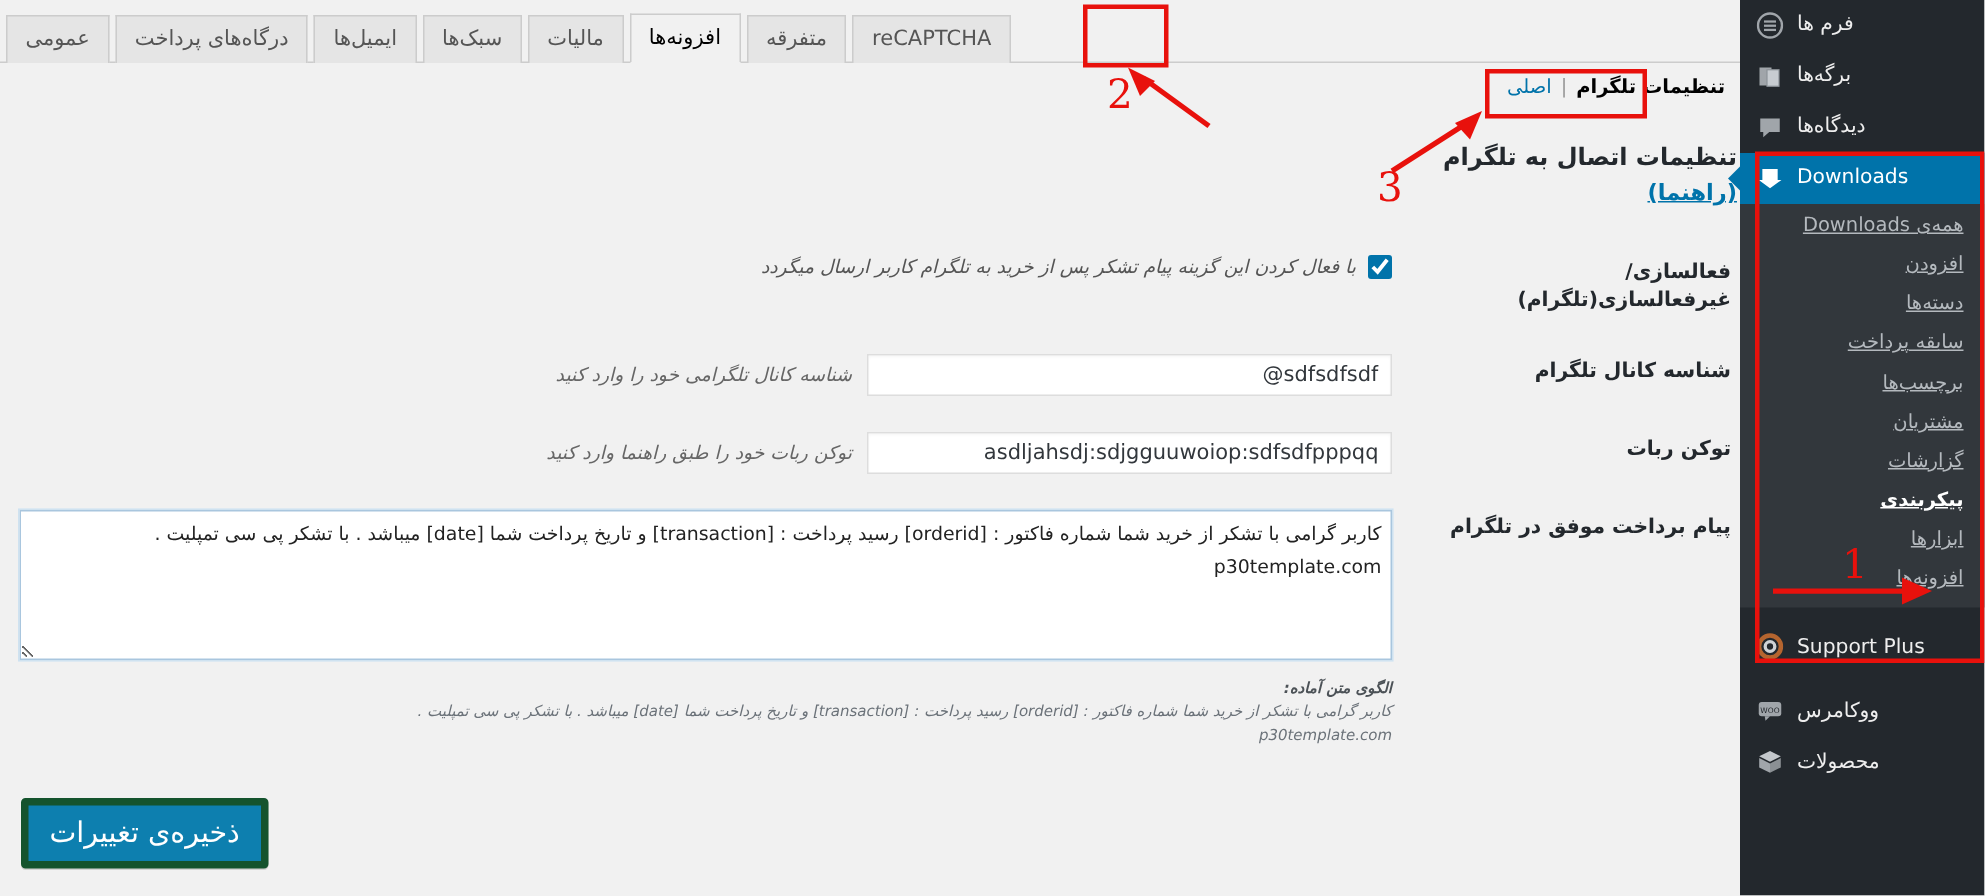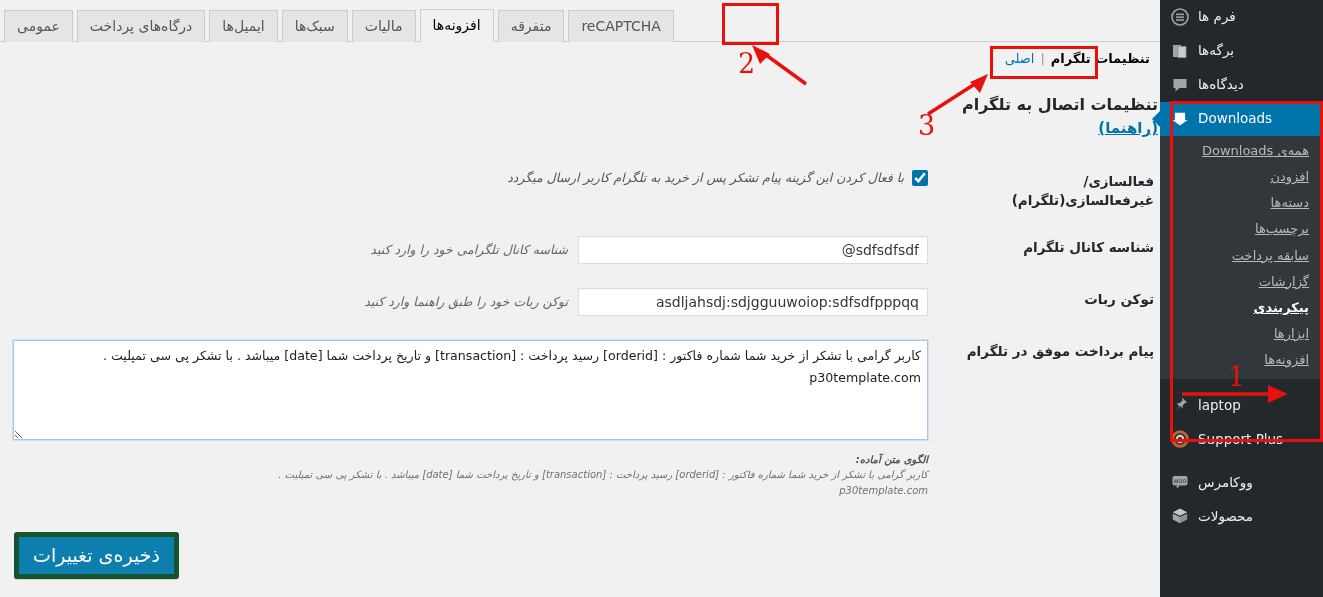--- a/index.html
+++ b/index.html
@@ -410,38 +410,31 @@
         <svg width="18" height="18" viewBox="0 0 18 18">
             <path d="M3 2h12v8.5h3L9 17 0.2 10.5H3z" fill="#ffffff" transform="scale(0.85) translate(1.6,1.2)"></path>
           </svg>
       </span>
     </div>
 
     <div class="sub-menu">
       <a href="#" class="sub-item">همه‌ی Downloads</a>
       <a href="#" class="sub-item">افزودن</a>
       <a href="#" class="sub-item">دسته‌ها</a>
+      <a href="#" class="sub-item">سابقه پرداخت</a>
       <a href="#" class="sub-item">برچسب‌ها</a>
-      <a href="#" class="sub-item">سابقه پرداخت</a>
+      <a href="#" class="sub-item">مشتریان</a>
       <a href="#" class="sub-item">گزارشات</a>
       <a href="#" class="sub-item active">پیکربندی</a>
       <a href="#" class="sub-item">ابزارها</a>
       <a href="#" class="sub-item">افزونه‌ها</a>
     </div>
 
     <div class="menu-sep"></div>
 
-    <div class="menu-item">
-      <span class="mlabel">laptop</span>
-      <span class="icon-box">
-        <svg width="18" height="18" viewBox="0 0 18 18">
-            <path d="M11 1.5l5 5-2 0.6-2.6 2.6 0.6 3-2.6-2.6L5 15l3.4-4.8L5.8 7.6l3-0.6 2.6-2.6z" fill="#a0a5aa"></path>
-          </svg>
-      </span>
-    </div>
 
     <div class="menu-item">
       <span class="mlabel">Support Plus</span>
       <span class="icon-box">
         <svg width="18" height="18" viewBox="0 0 18 18">
             <circle cx="9" cy="9" r="7.3" fill="none" stroke="#b5652f" stroke-width="3"></circle>
             <circle cx="9" cy="9" r="3.2" fill="none" stroke="#cfd3d6" stroke-width="2.2"></circle>
           </svg>
       </span>
     </div>

